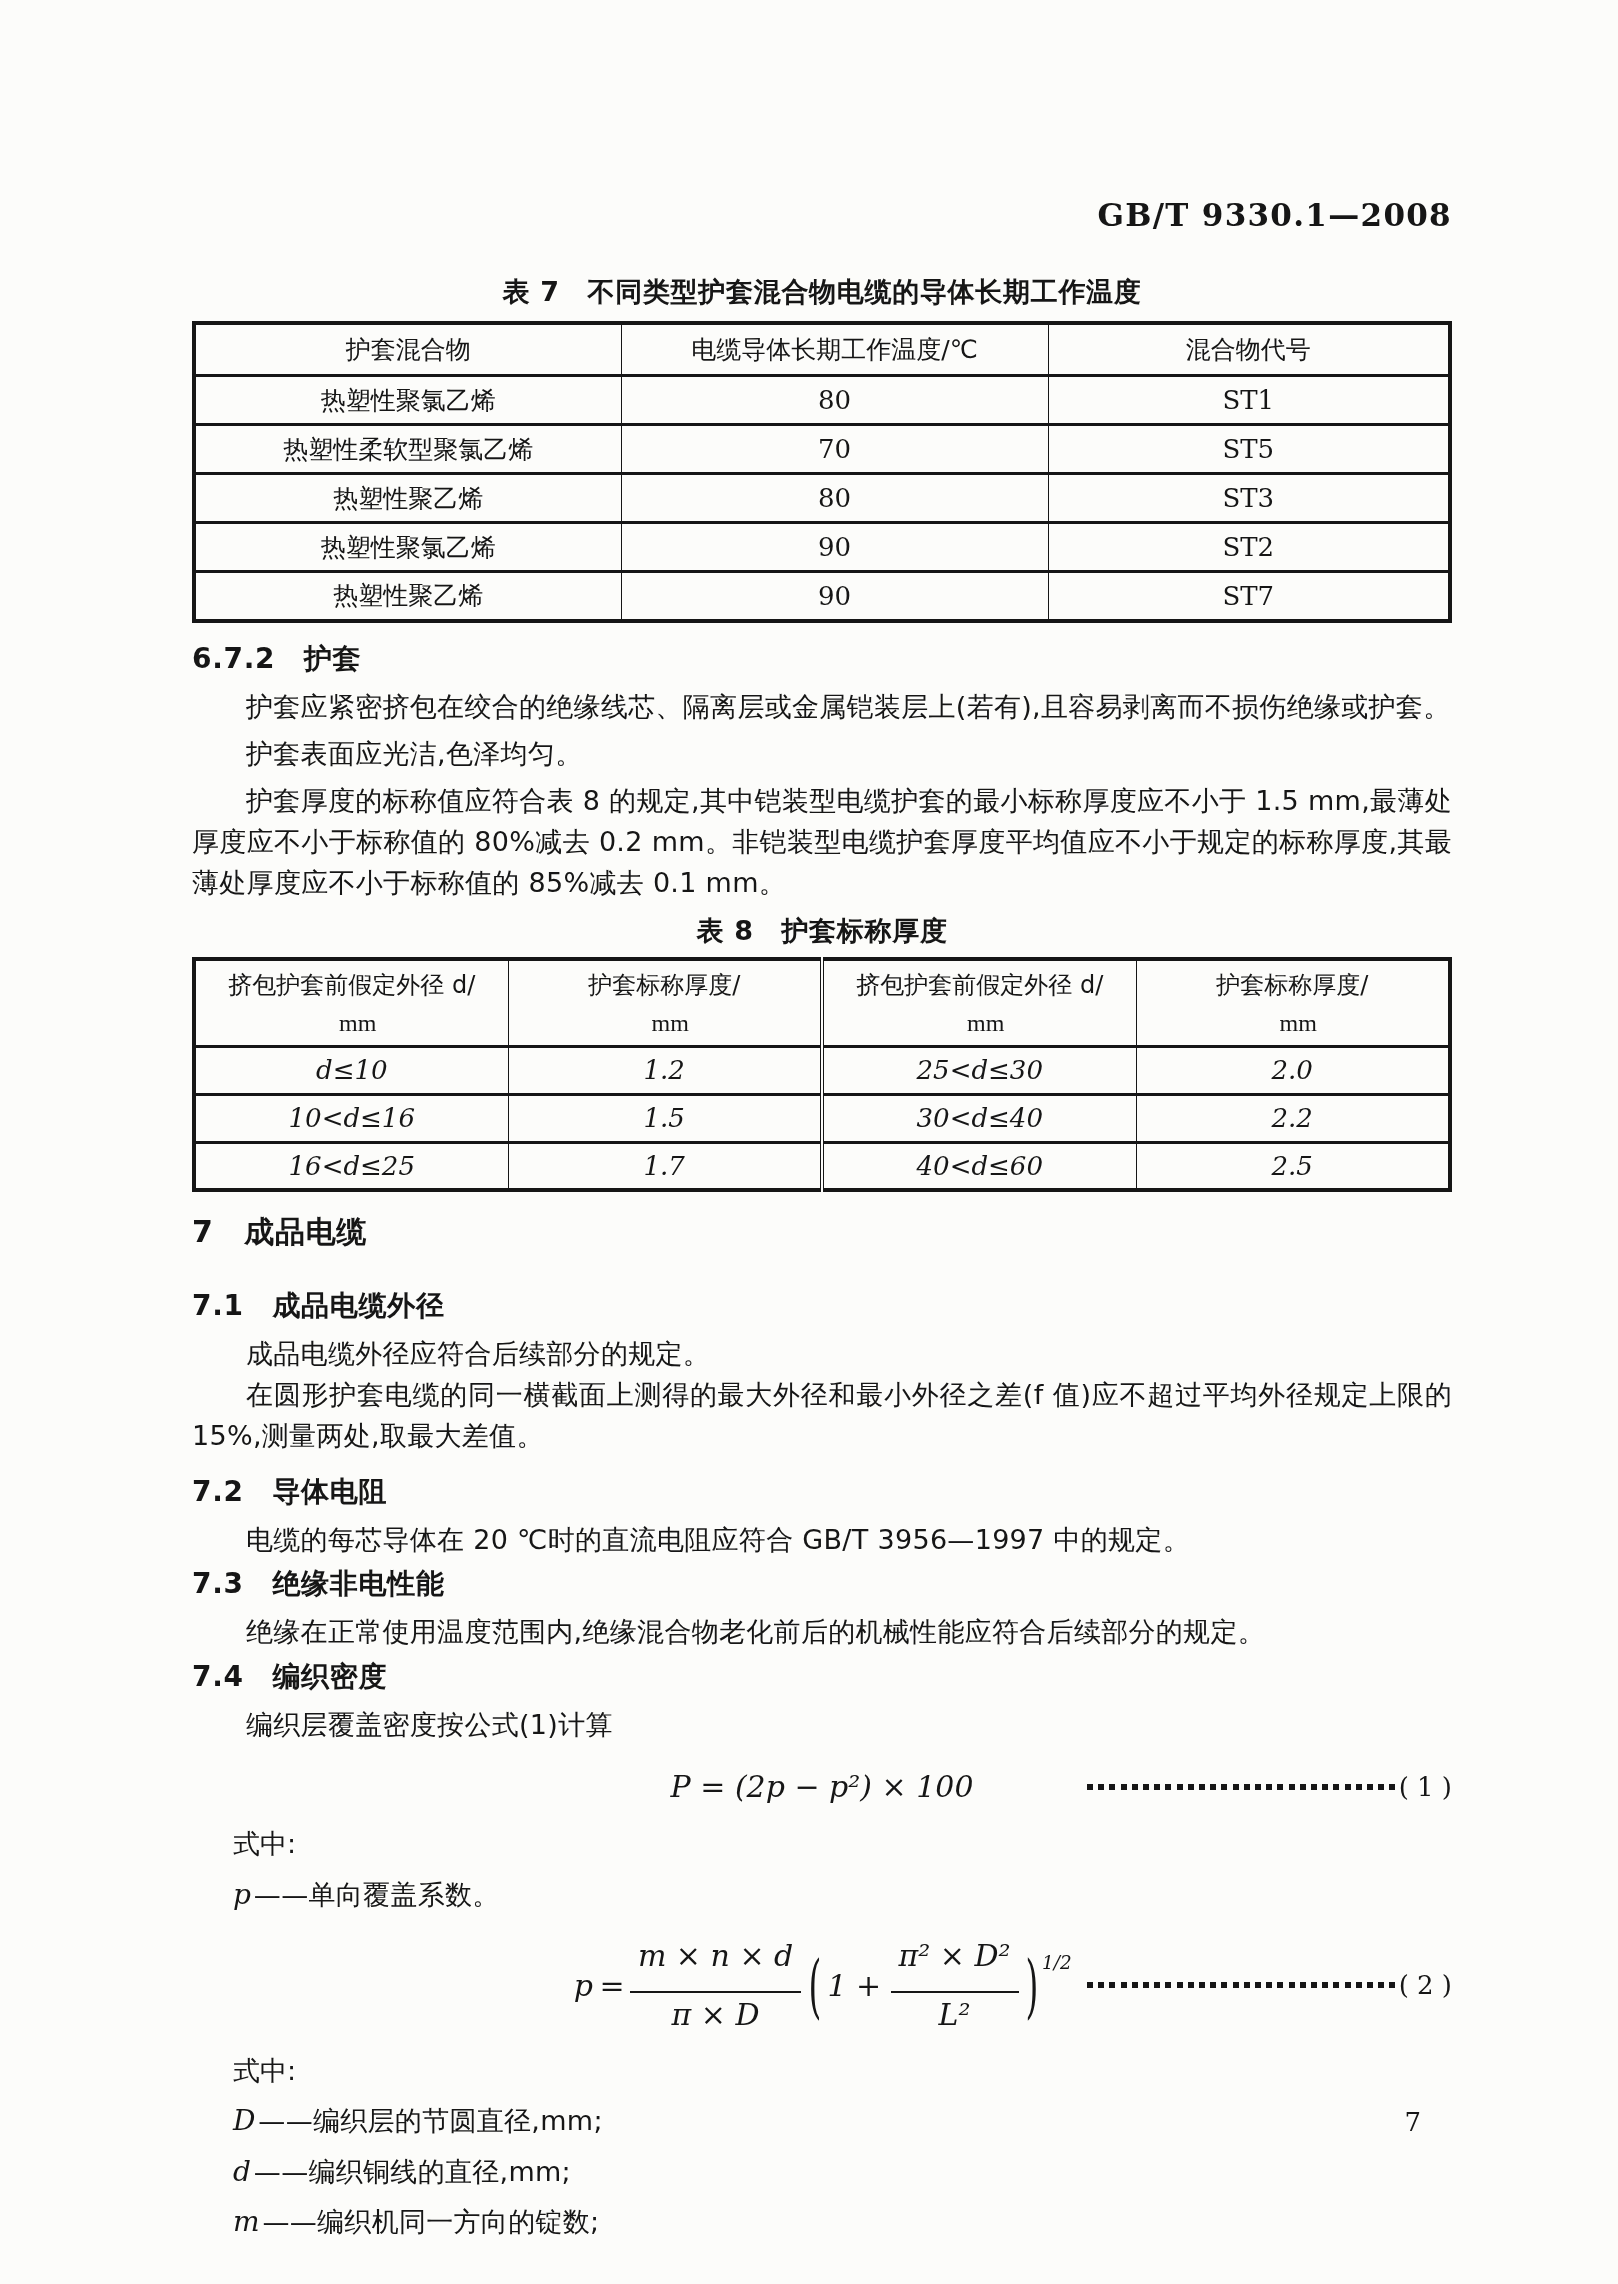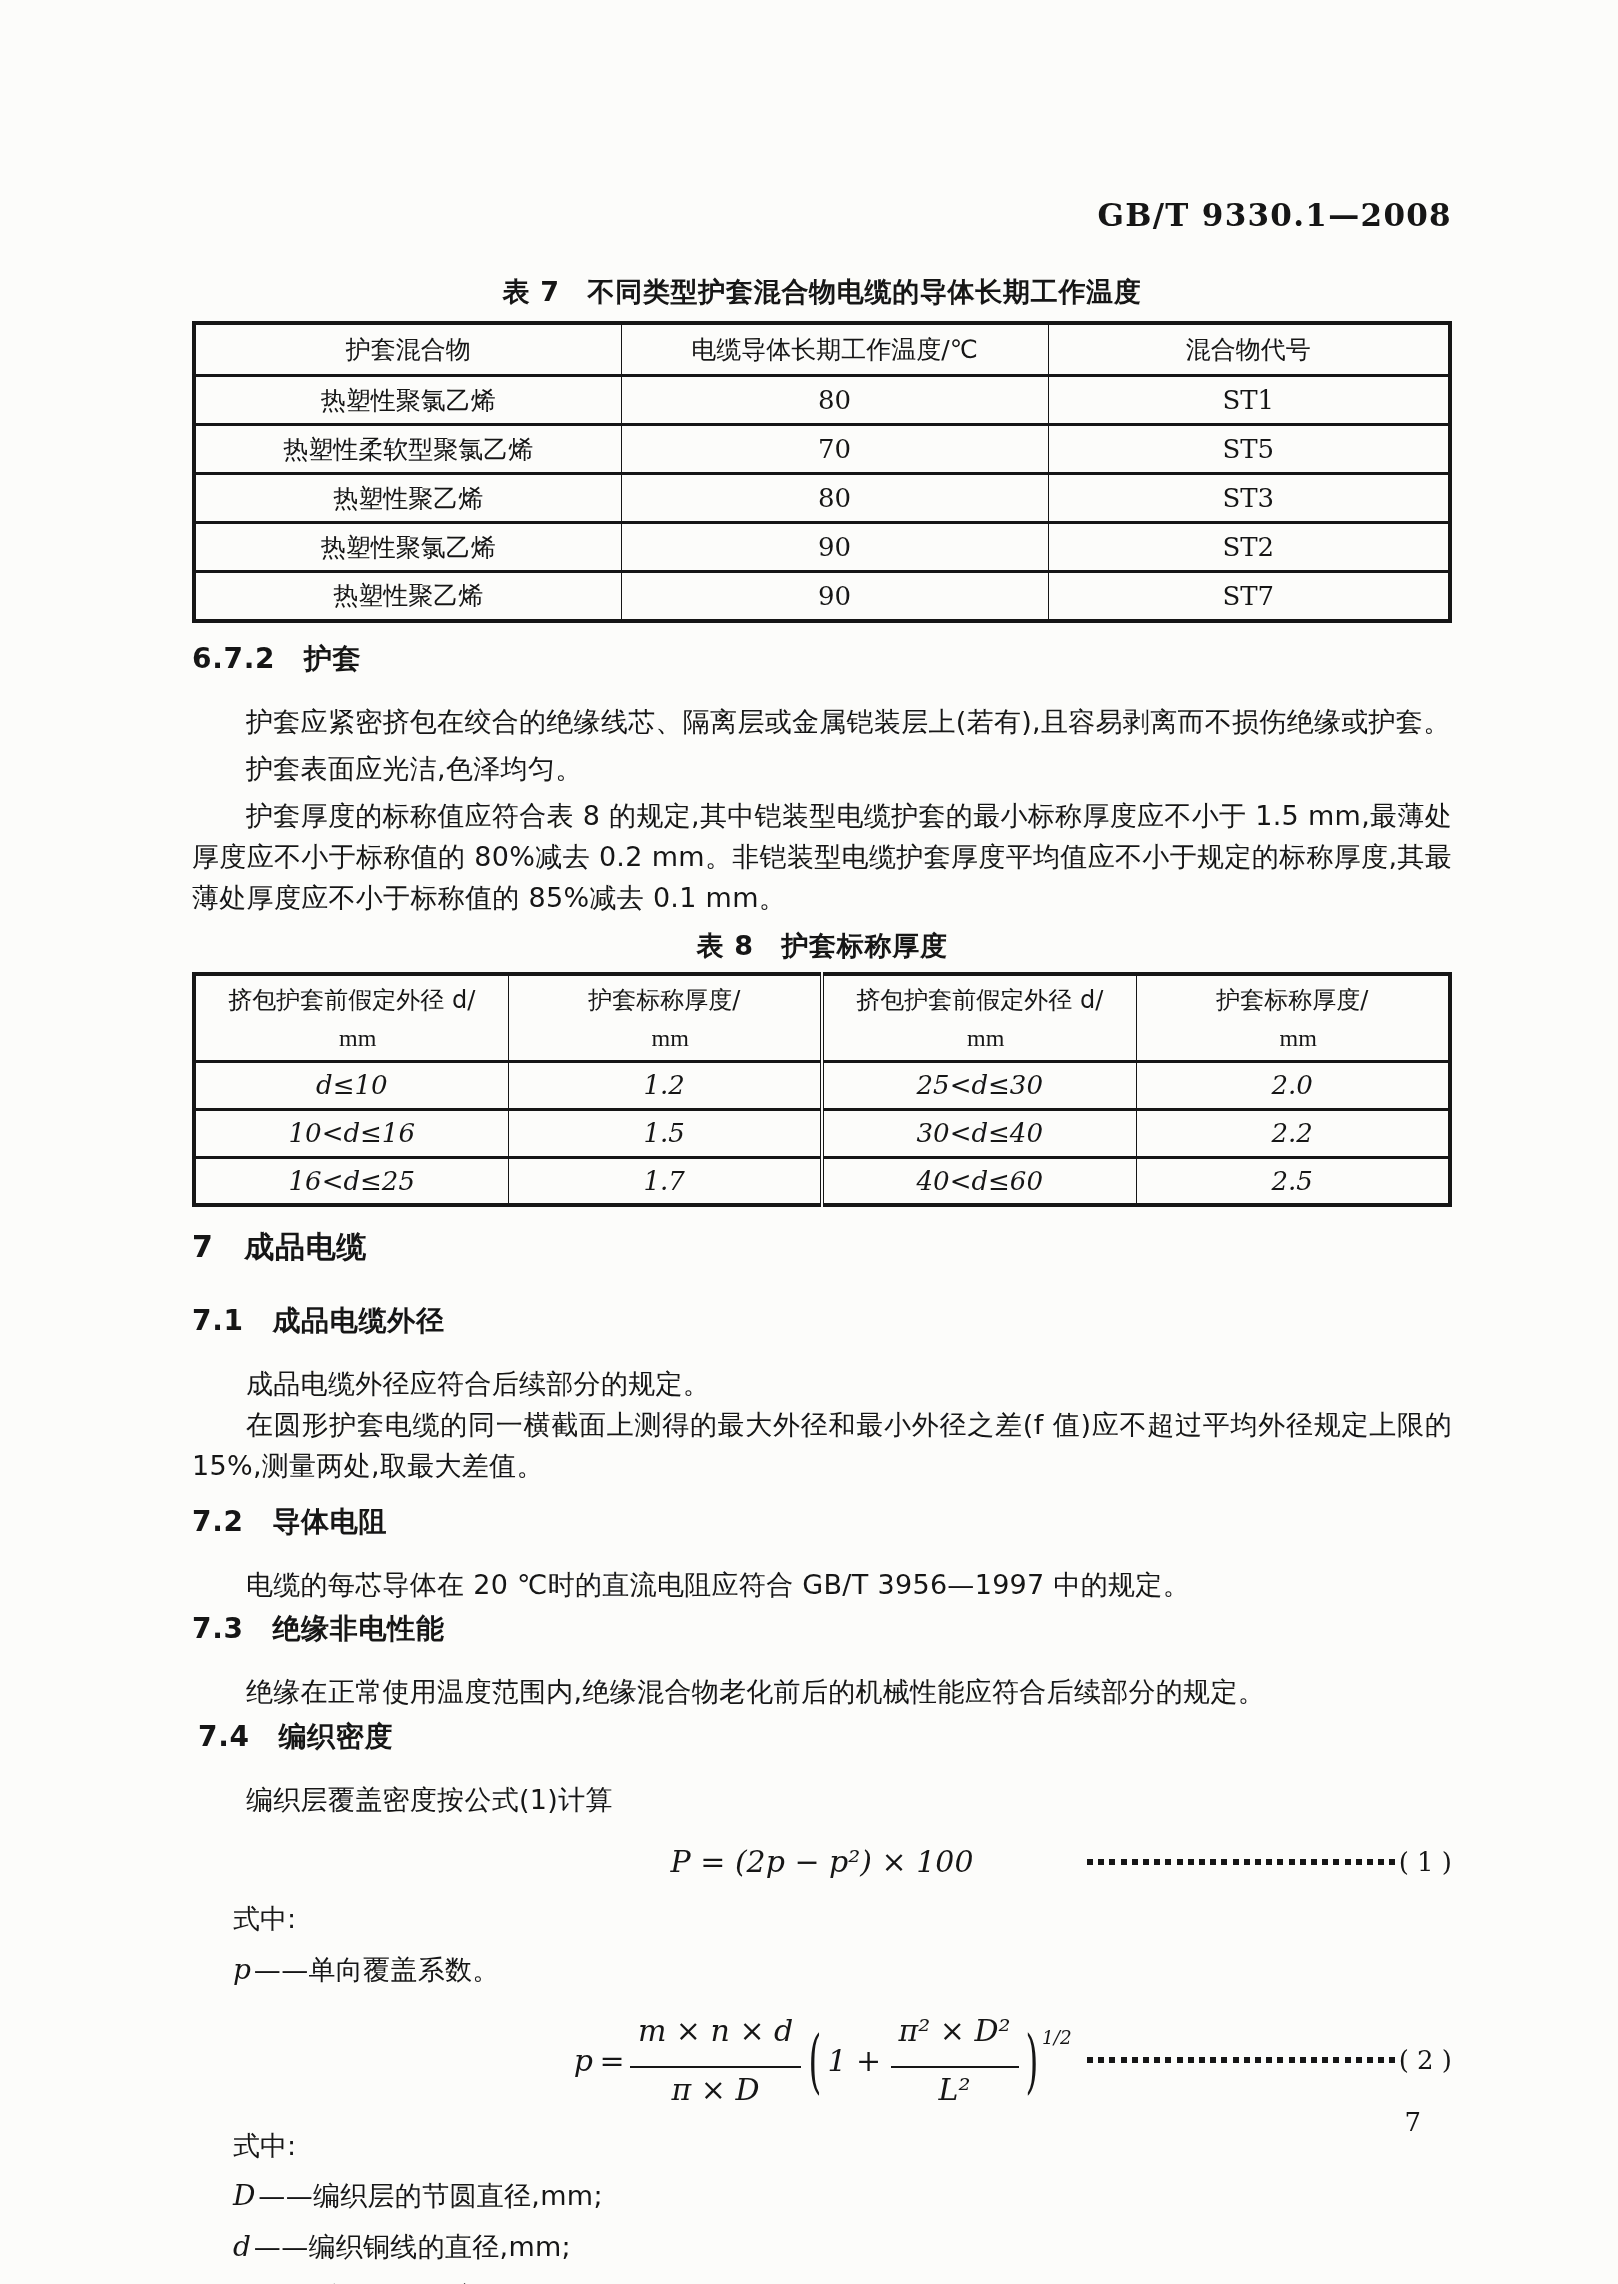--- a/index.html
+++ b/index.html
@@ -37,30 +37,30 @@
   .sec-heading {
     font-weight:700;
     font-size:28px;
     letter-spacing:0.7px;
   }
   .h672 { margin-top:17px; }
   .h7   { margin-top:20px; font-size:30px; }
   .h71  { margin-top:34px; }
   .h72  { margin-top:17px; }
   .h73  { margin-top:5.3px; }
-  .h74  { margin-top:5.3px;margin-left:6px; }
+  .h74  { margin-top:5.3px; }
   
   .para {
     font-size:27px;
     line-height:41px;
     text-indent:54px;
     text-align:justify;
     letter-spacing:0.3px;
   }
-  .p-tight  { margin-top:23px; }
+  .p-tight  { margin-top:8px; }
   .p-mid    { margin-top:6px;  }
   
   table {
     border-collapse:collapse;
     width:1260px;
     table-layout:fixed;
   }
   .t7 { margin-top:10.5px; }
   .t8 { margin-top:8px; }
   th, td {

